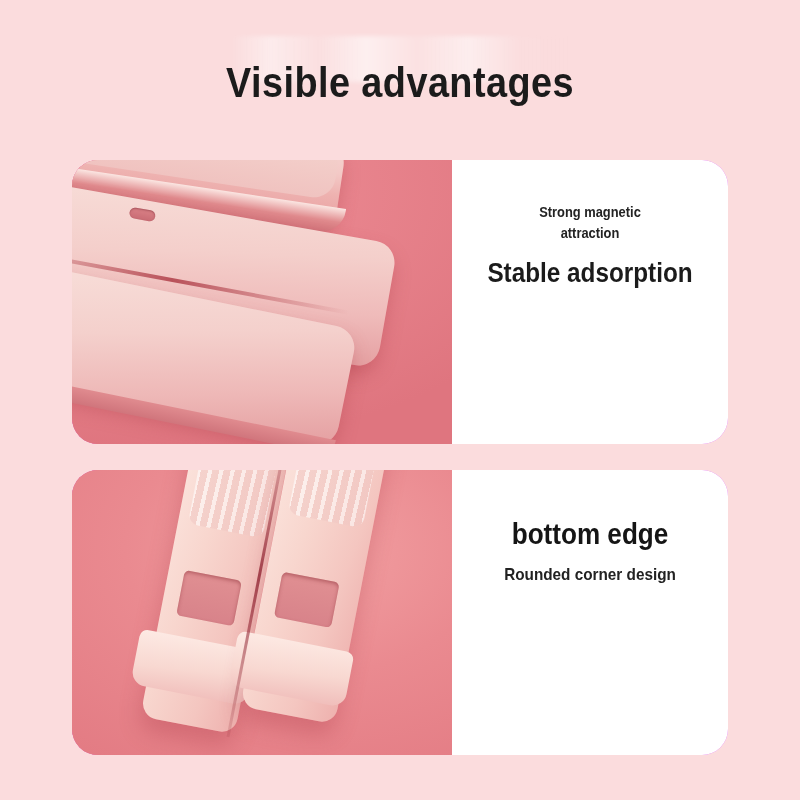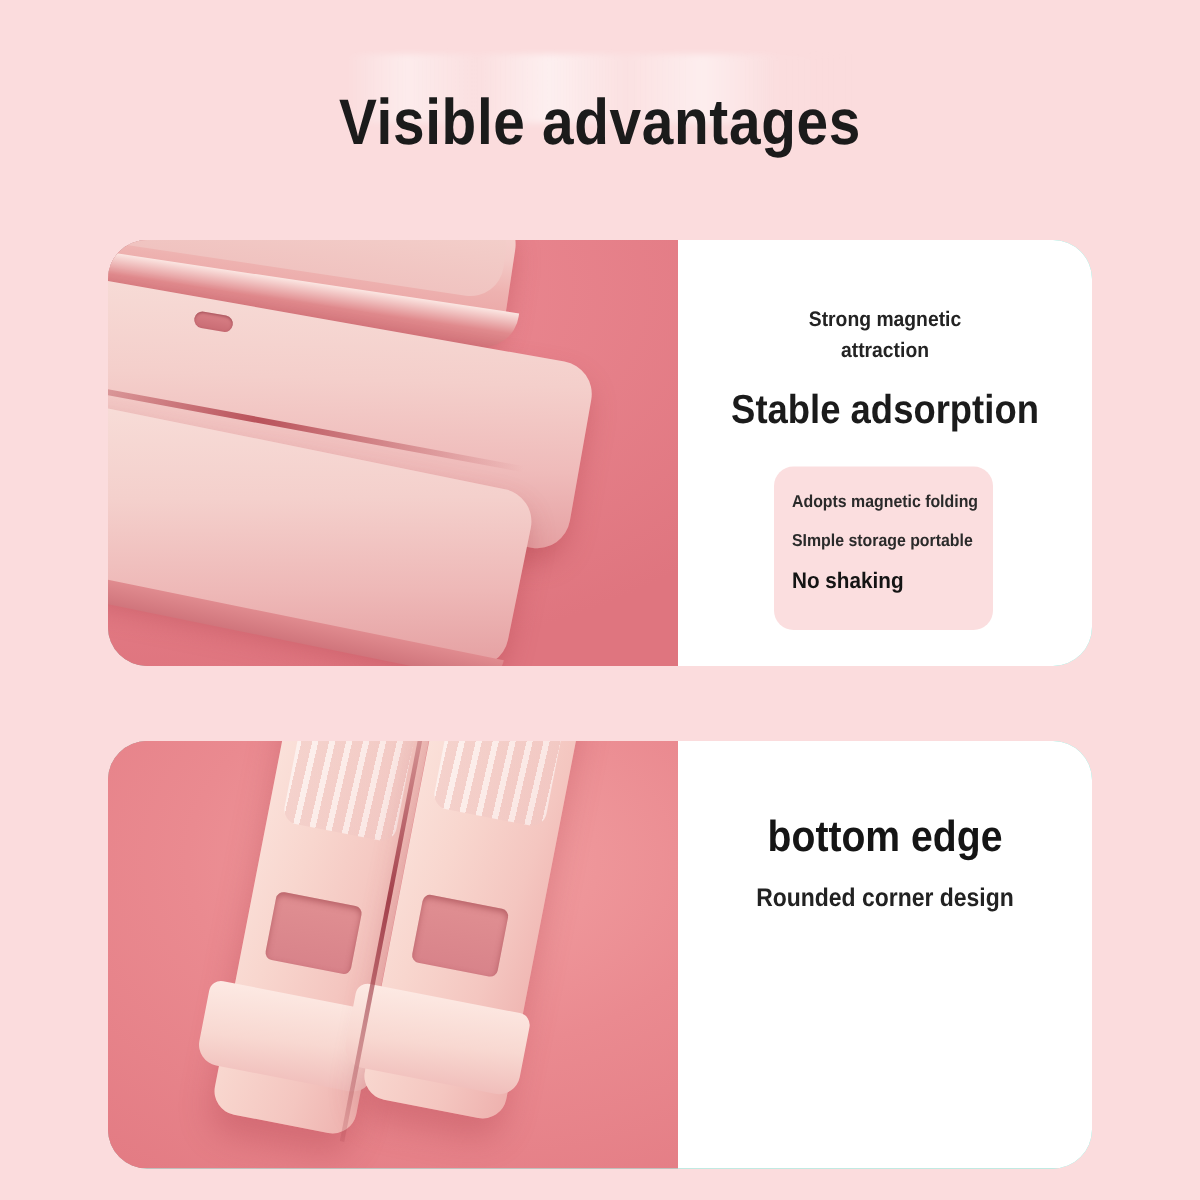--- a/index.html
+++ b/index.html
@@ -34,27 +34,27 @@
     color:#1b1b1b;
     letter-spacing:.5px;
     font-family:"Liberation Sans Narrow","Liberation Sans",sans-serif;
     transform:scaleX(.88);
   }
 
   
   .card{
     position:absolute;
     left:72px;width:656px;
-    background:#5eead4;
+    background:#d946ef;
     border-radius:26px;
     overflow:hidden;
     display:flex;
   }
   #card-1{top:160px;height:284px;}
-  #card-2{top:470px;height:285px;margin-top:24px;}
+  #card-2{top:470px;height:285px;}
 
   .photo{
     width:380px;height:100%;
     position:relative;
     overflow:hidden;
     background:#e8808a;
   }
   .text-pane{
     flex:1;height:100%;position:relative;background:#fff;
   }
@@ -257,25 +257,20 @@
       </div>
     </div>
 
     <div class="text-pane">
       <div class="eyebrow">
         <div>Strong magnetic</div>
         <div>attraction</div>
       </div>
       <div class="headline-1">Stable adsorption</div>
 
-      <div class="bullet-box" id="bullet-box-1">
-        <div class="bullet" id="bullet-1-0">Adopts magnetic folding</div>
-        <div class="bullet" id="bullet-1-1">SImple storage portable</div>
-        <div class="bullet" id="bullet-1-2">No shaking</div>
-      </div>
     </div>
   </div>
 
   <div class="card" id="card-2">
 
     <div class="photo">
       <div class="ph2-bg"></div>
       <div class="leg leg-left">
         <div class="ridge"></div>
         <div class="cutout"></div>

